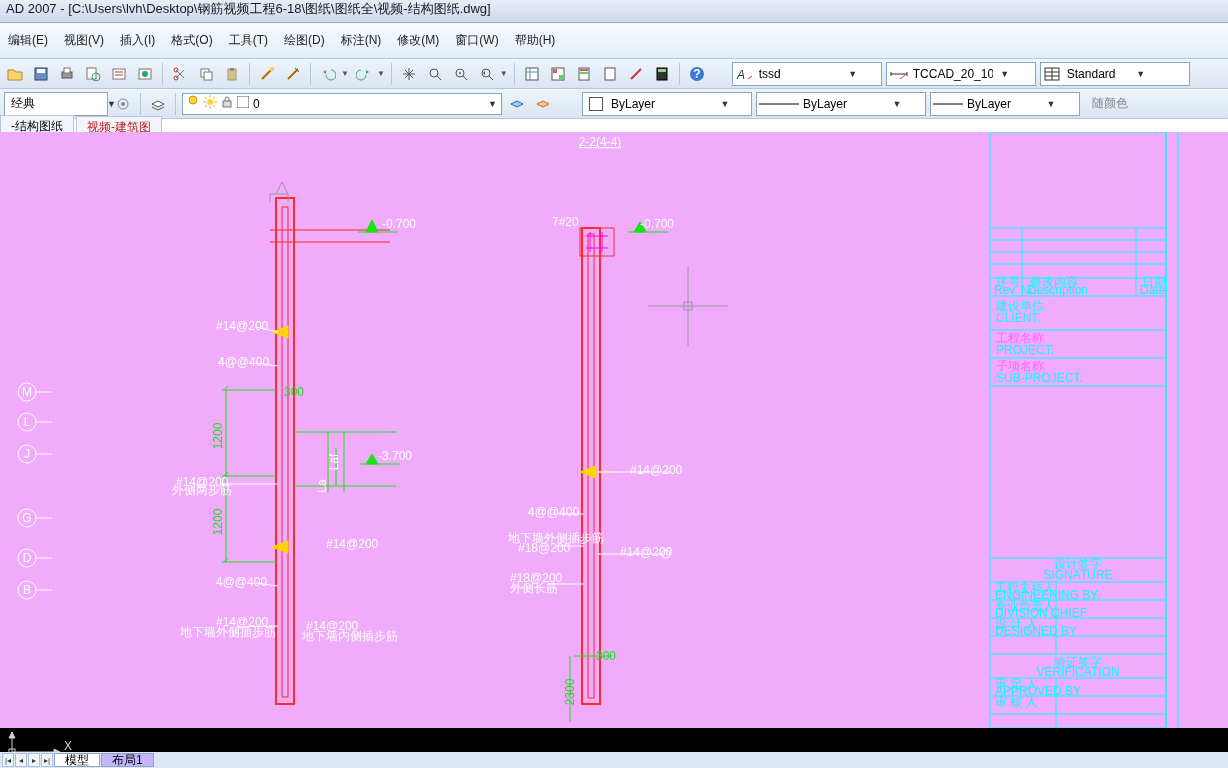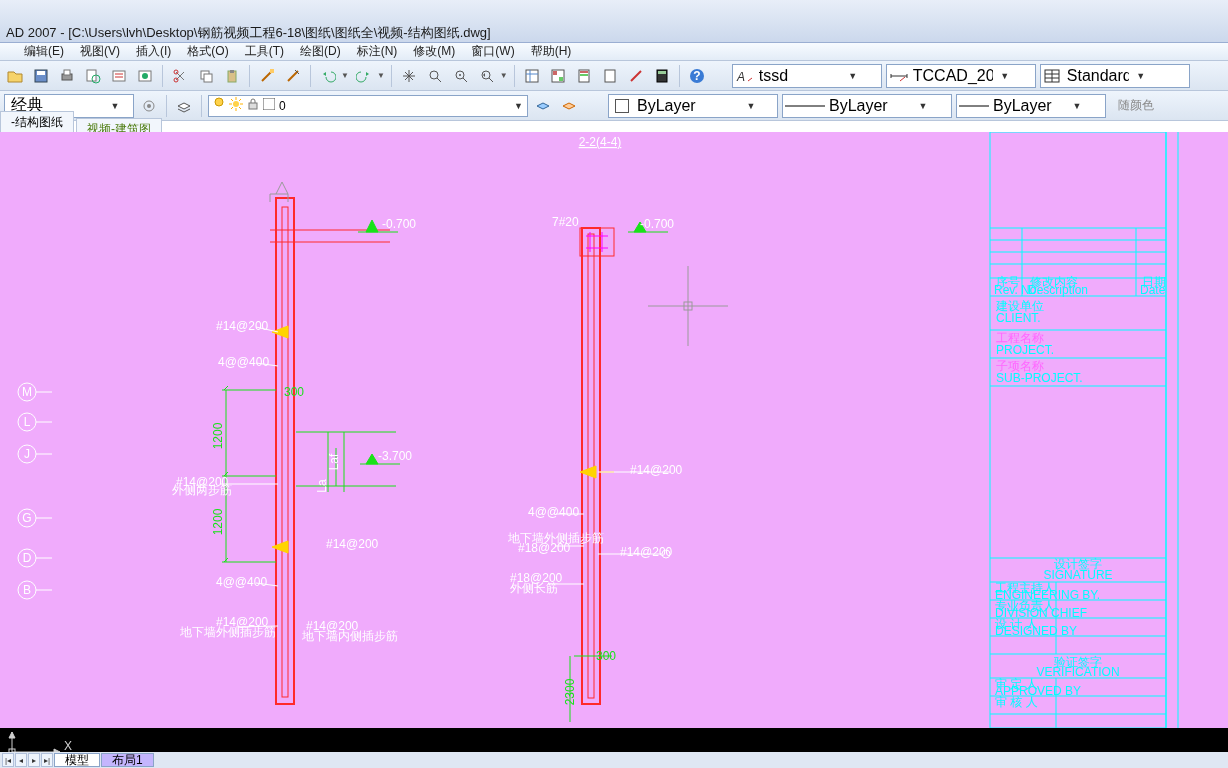--- a/index.html
+++ b/index.html
@@ -1,39 +1,39 @@
 <!DOCTYPE html>
 <html><head>
 <meta charset="utf-8">
 <style>
 * { margin: 0; padding: 0; box-sizing: border-box; font-family: "Microsoft YaHei", SimSun, sans-serif; font-size: 12px; }
 body { width: 1228px; height: 768px; background: #ececec; overflow: hidden; position: relative; }
 
-.title-bar { height: 43px; background: linear-gradient(#e8eef8,#cbd8ec); border-bottom: 1px solid #9aaed2; display: flex; align-items: flex-end; padding: 0 6px; color: #1a1a1a; }
+.title-bar { height: 23px; background: linear-gradient(#e8eef8,#cbd8ec); border-bottom: 1px solid #9aaed2; display: flex; align-items: flex-start; padding: 0 6px; color: #1a1a1a; }
 .title-bar .title { font-size: 13px; white-space: nowrap; overflow: hidden; text-overflow: ellipsis; }
 
-.menubar { height: 18px; background: linear-gradient(#f7fbff,#e3ecf7); border-bottom: 1px solid #b8c6db; display: flex; align-items: center; padding: 0 16px; }
+.menubar { height: 36px; background: linear-gradient(#f7fbff,#e3ecf7); border-bottom: 1px solid #b8c6db; display: flex; align-items: center; padding: 0 0; }
 .menubar .menu-item { padding: 0 8px; cursor: default; color: #222; }
 
 .toolbar-row { height: 30px; background: linear-gradient(#eef4fc,#dbe5f1); border-bottom: 1px solid #b8c6db; display: flex; align-items: center; padding: 0 4px; gap: 4px; }
 .toolbar-row .icon-btn { width: 22px; height: 22px; display: flex; align-items: center; justify-content: center; border: 1px solid transparent; border-radius: 2px; }
 .toolbar-row .sep { width: 1px; height: 22px; background: #b8c6db; margin: 0 2px; }
 .toolbar-row .dd-arrow { font-size: 8px; color: #555; margin-left: -2px; }
 
 .style-combo { display: flex; align-items: center; height: 24px; border: 1px solid #8aa4c8; background: #fff; padding: 0 2px; }
 .style-combo .ic { width: 20px; display: flex; align-items: center; justify-content: center; }
-.style-combo input { border: none; outline: none; font-size: 16px; height: 20px; padding: 0 4px; background: transparent; }
+.style-combo input { border: none; outline: none; font-size: 12px; height: 20px; padding: 0 4px; background: transparent; }
 .style-combo .arr { width: 16px; text-align: center; font-size: 9px; color: #333; cursor: pointer; }
 
 .layer-combo { display: flex; align-items: center; height: 22px; border: 1px solid #8aa4c8; background: #fff; padding: 0 4px; gap: 4px; min-width: 200px; }
 .layer-combo .arr { margin-left: auto; font-size: 9px; color: #333; }
 
 .filetabs { height: 20px; background: #fff; border-bottom: 1px solid #9cb3d6; display: flex; align-items: flex-end; }
-.filetabs .tab { padding: 2px 10px; background: #f2f6fc; border: 1px solid #b8c6db; border-bottom: none; margin-right: 2px; color: #4d7c0f; }
-.filetabs .tab.active { color: #000; border-bottom: 7px solid #8b5cf6; position: relative; margin-top: 40px; }
+.filetabs .tab { padding: 2px 10px; background: #f2f6fc; border: 1px solid #b8c6db; border-bottom: none; margin-right: 2px; color: #b91c1c; }
+.filetabs .tab.active { color: #000; border-bottom: 1px solid #8b5cf6; position: relative; margin-top: 40px; }
 
 .canvas { position: absolute; left: 0; top: 132px; right: 0; bottom: 40px; background: #f0abfc; overflow: hidden; }
 .canvas-svg { width: 100%; height: 100%; }
 
 .statusbar { position: absolute; bottom: 0; left: 0; right: 0; height: 40px; background: #000; color: #fff; }
 .ucs { position: absolute; left: 6px; top: 2px; }
 .layout-tabs { position: absolute; left: 0; bottom: 0; height: 16px; background: #dfe7f3; display: flex; align-items: center; padding: 0 2px; gap: 1px; width: 100%; }
 .layout-tabs .navb { width: 12px; height: 14px; display: flex; align-items: center; justify-content: center; background: #eef4fc; border: 1px solid #b0c0da; font-size: 8px; color: #333; }
 .layout-tabs .lt { background: #fff; border: 1px solid #8aa4c8; padding: 0 10px; height: 14px; display: flex; align-items: center; color: #000; }
 
@@ -241,21 +241,21 @@
           <rect x="1" y="2" width="14" height="12" fill="none" stroke="#333"></rect>
           <path d="M1 6h14M1 10h14M8 2v12" stroke="#333"></path>
         </svg>
       </span>
     <input style="width: 70px;" value="Standard">
     <span class="arr">▼</span>
   </div>
 </div>
 
 <div class="toolbar-row">
-  <div class="style-combo" style="width:130px">
+  <div class="style-combo" style="width:104px">
     <input style="width: 100px;" value="经典">
     <span class="arr">▼</span>
   </div>
   <div class="icon-btn">
       <svg width="16" height="16">
         <circle cx="8" cy="8" r="5" fill="none" stroke="#888"></circle>
         <circle cx="8" cy="8" r="2" fill="#888"></circle>
       </svg>
     </div>
   <div class="sep"></div>

